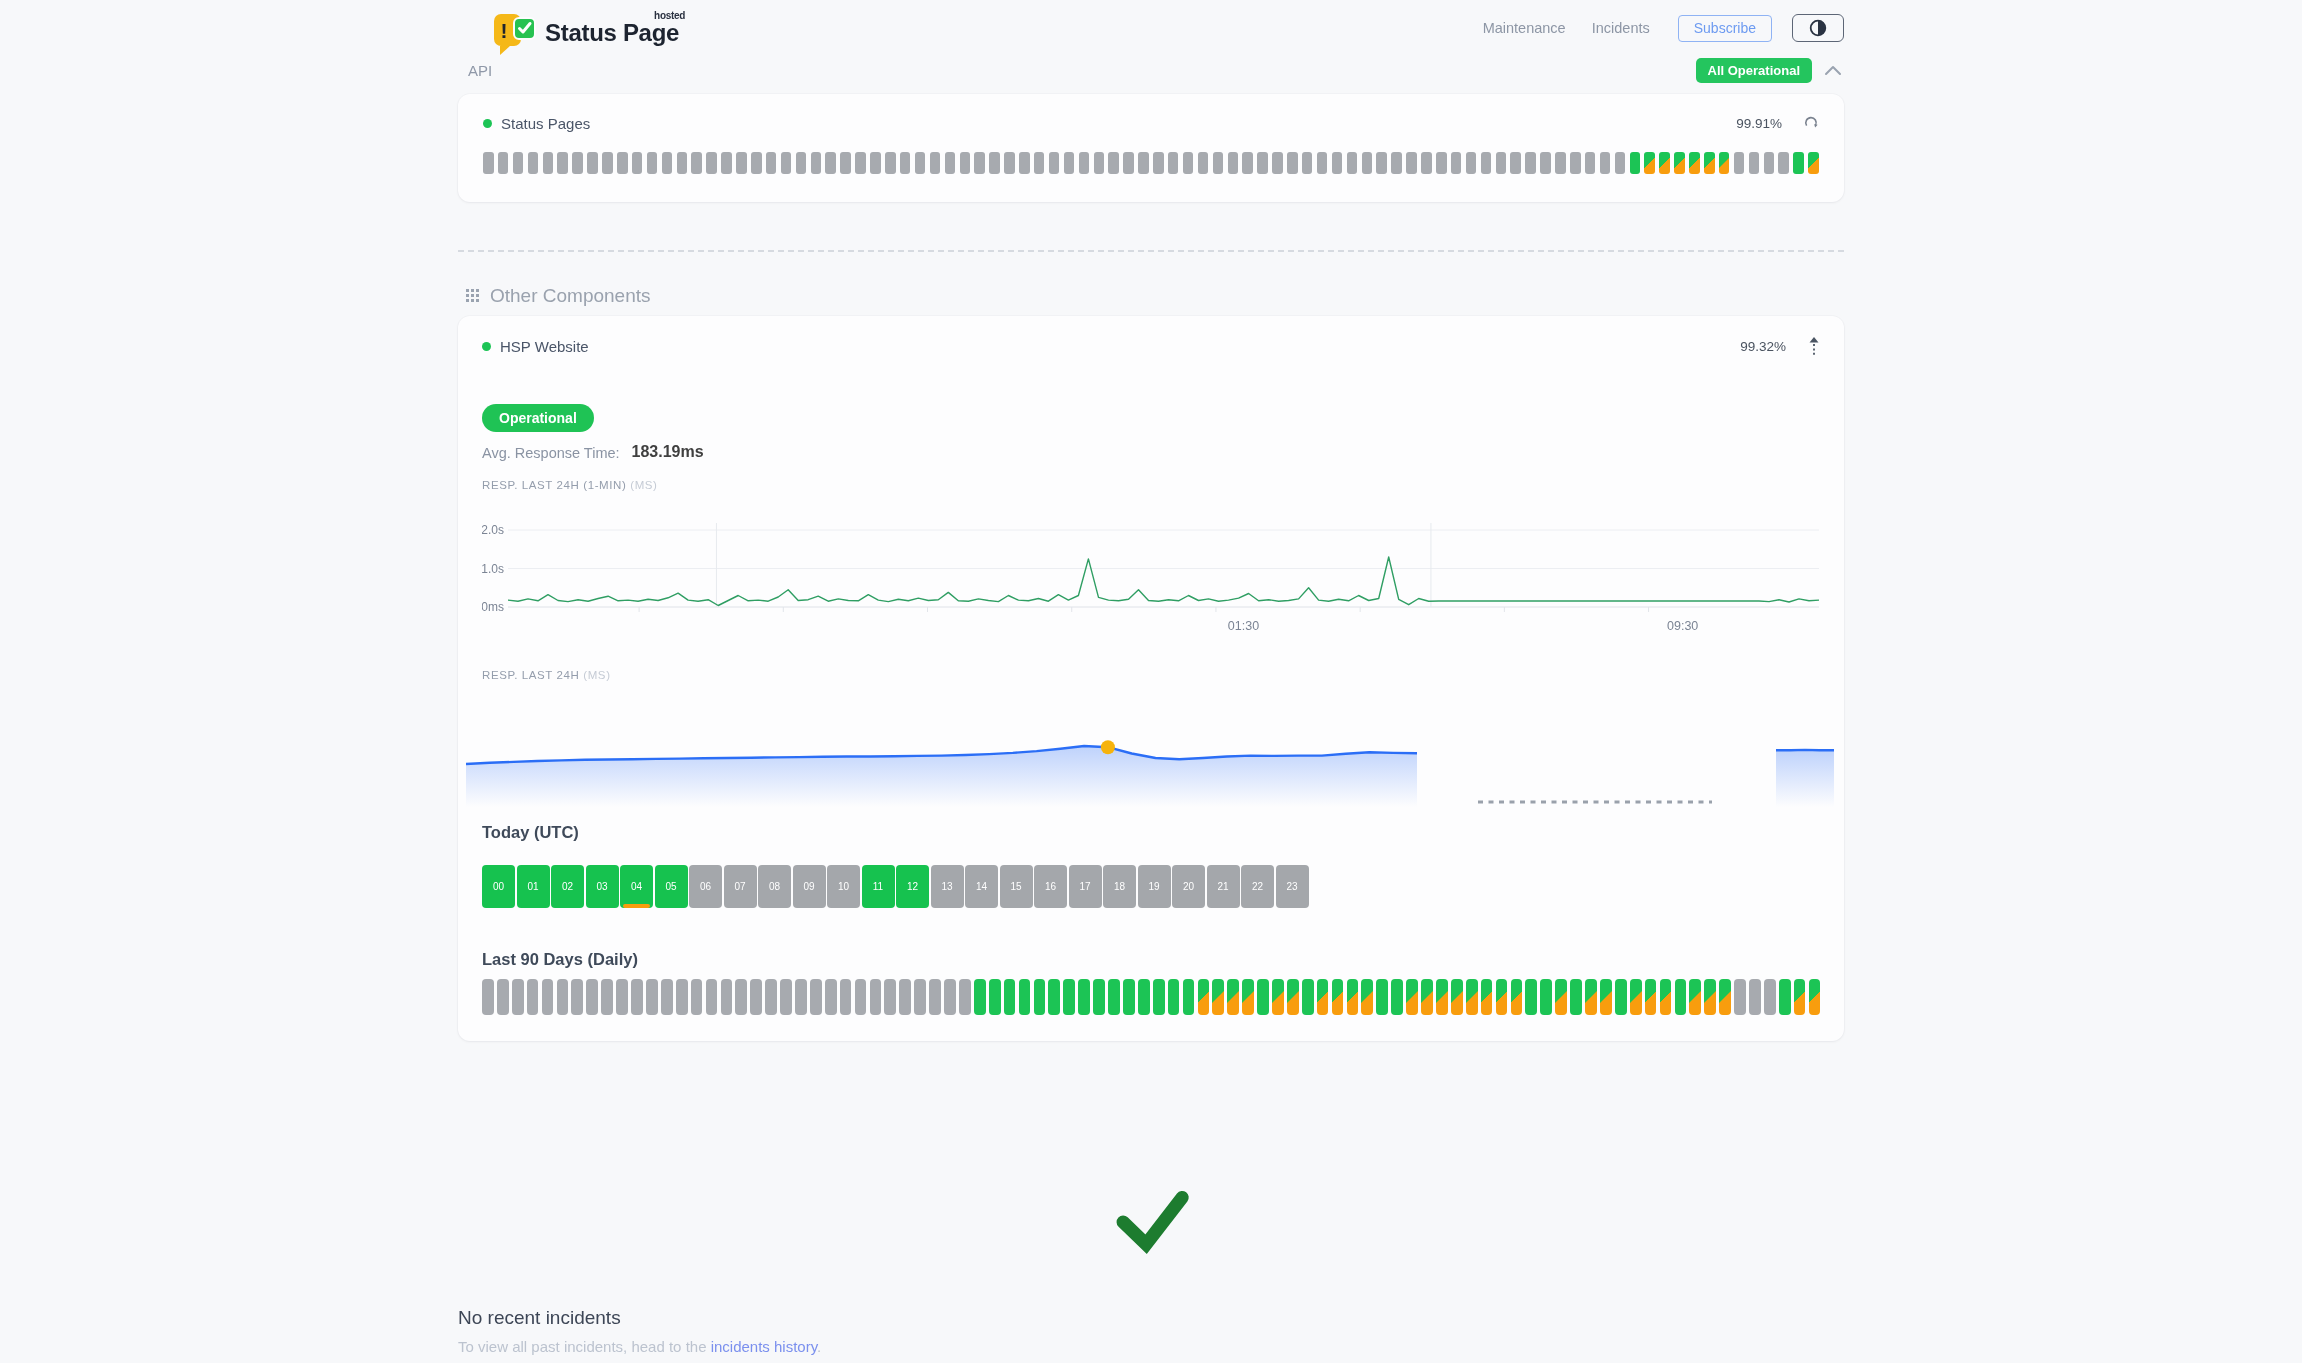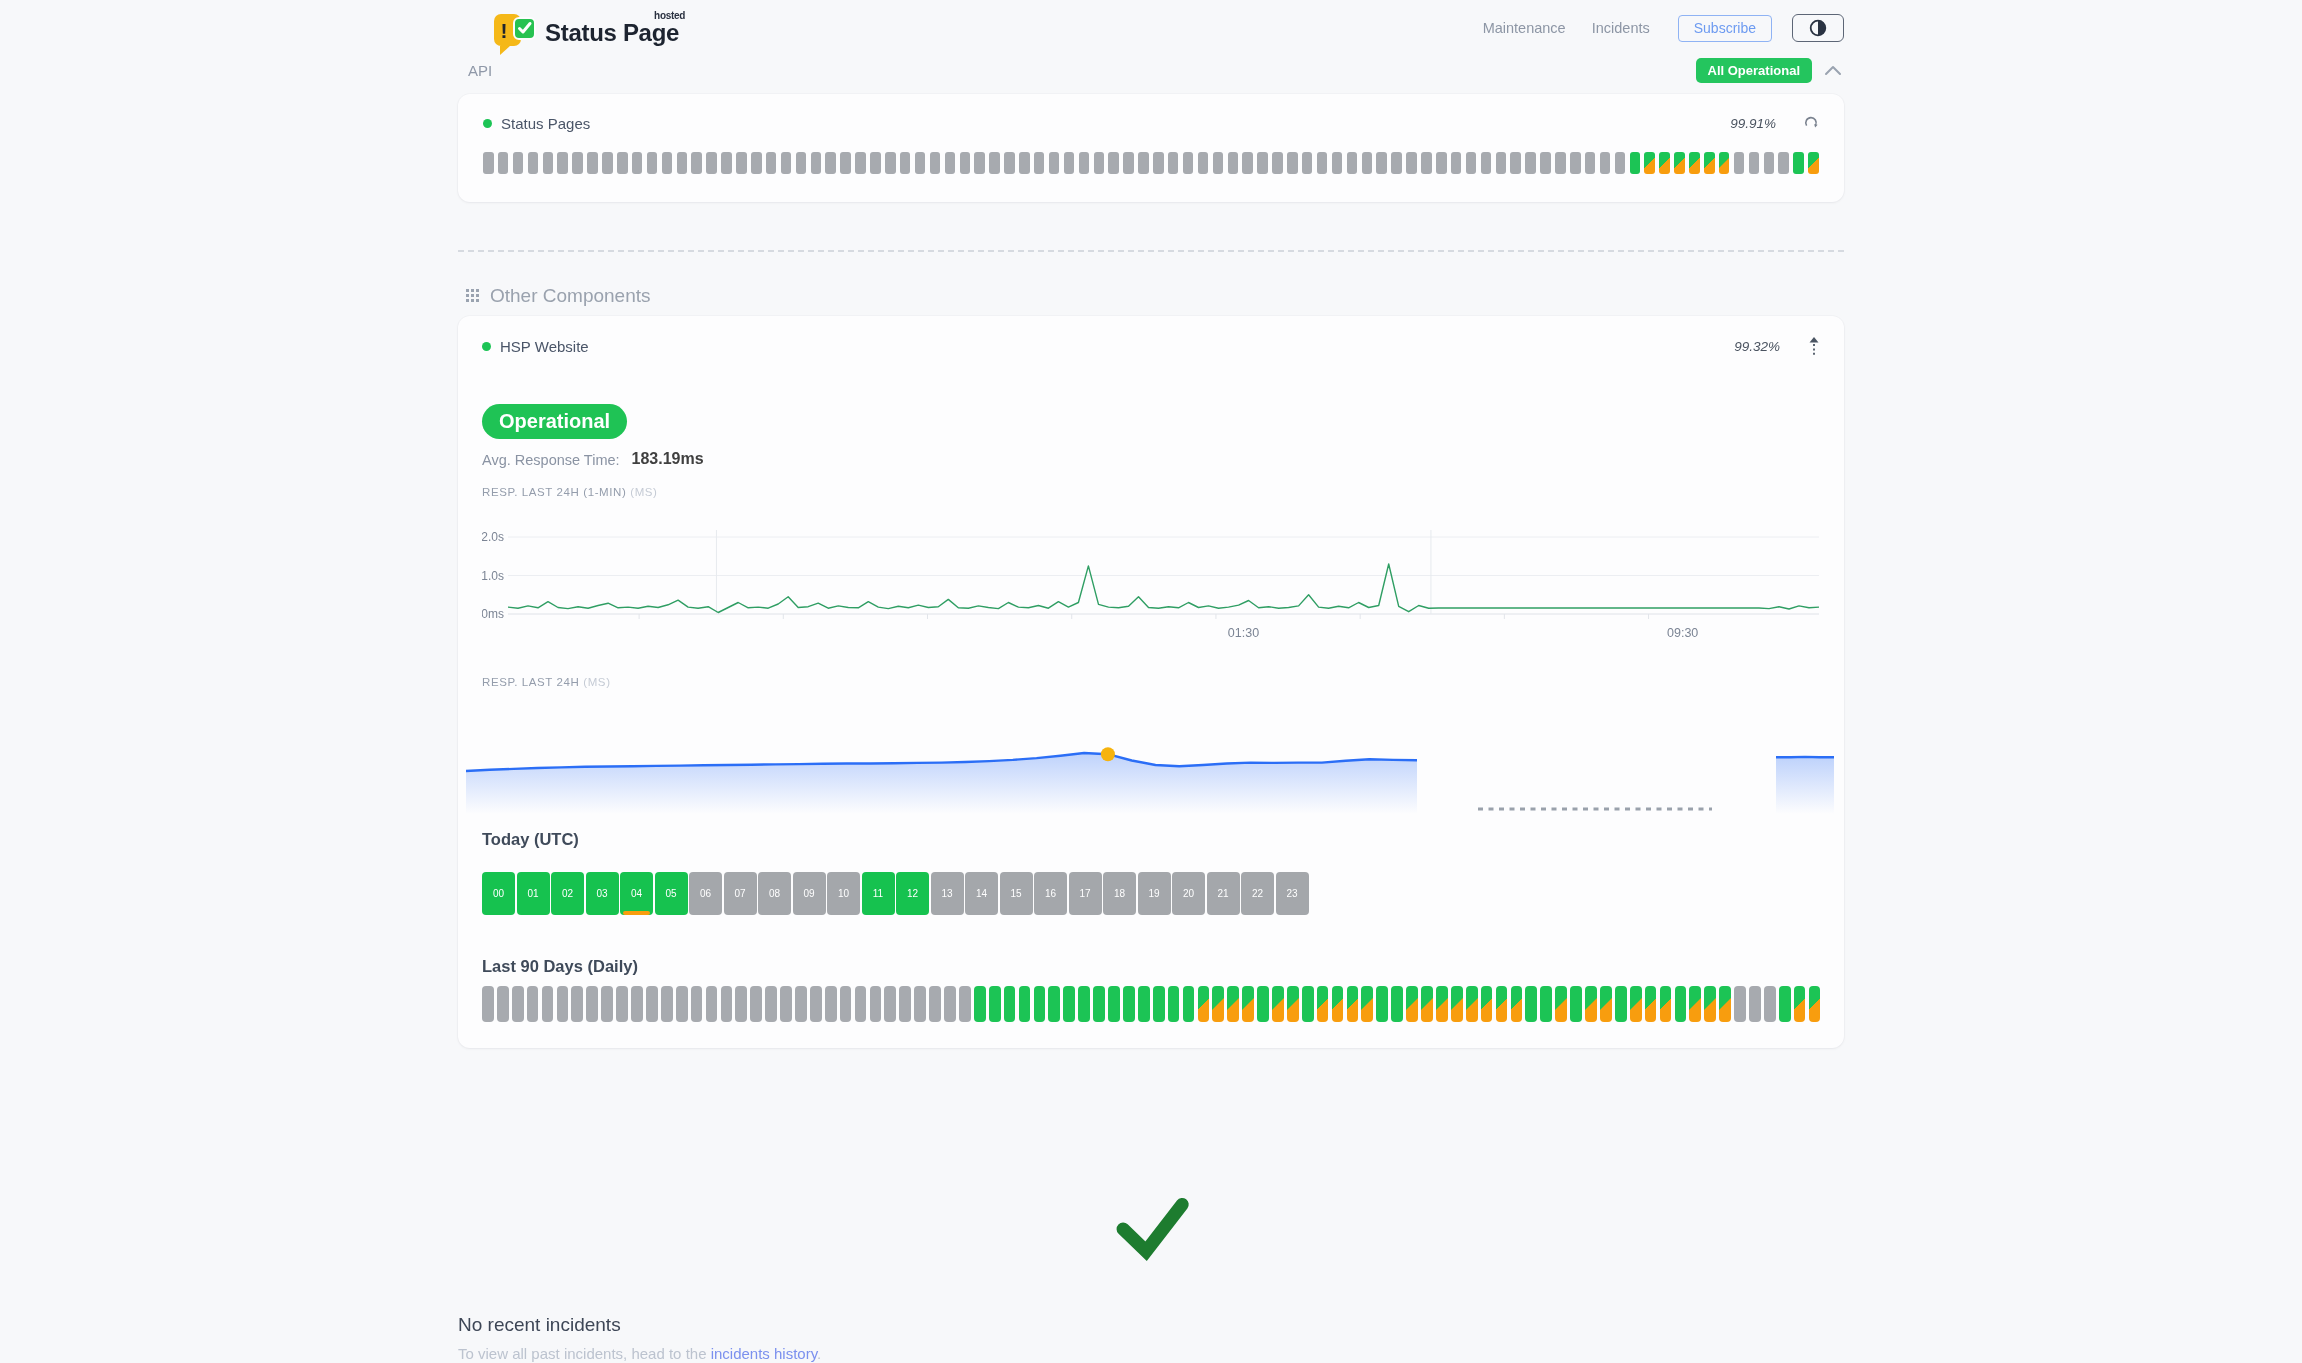--- a/index.html
+++ b/index.html
@@ -34,38 +34,38 @@
 
   
   .card { background: #fdfdfe; border-radius: 12px; box-shadow: 0 1px 3px rgba(16,24,40,.05), 0 0 0 1px rgba(16,24,40,.02); }
   .card-api { margin-top: 12px; height: 108px; padding: 17px 25px; }
   .card-hsp { margin-top: 8px; padding: 18px 24px 26px; }
 
   .comp-row { display: flex; justify-content: space-between; align-items: center; height: 24px; }
   .comp-left { display: flex; align-items: center; gap: 9px; }
   .status-dot { width: 9px; height: 9px; border-radius: 50%; background: #1cc455; }
   .comp-name { font-size: 15px; color: #4a5568; font-weight: 500; }
-  .comp-right { display: flex; align-items: center; gap: 28px; font-style: italic; }
+  .comp-right { display: flex; align-items: center; gap: 22px; }
   .uptime-pct { font-size: 13.5px; color: #4a5360; }
 
   
   .bars { display: flex; width: 100%; }
   .bars-small { margin-top: 17px; height: 22px; gap: 4.4px; }
   .bars-small .bar { border-radius: 3px; }
   .bars-big { margin-top: 10px; height: 36px; gap: 3.2px; }
   .bars-big .bar { border-radius: 4px; }
   .bar { flex: 1; cursor: pointer; }
   .bar.g { background: #a7aaaf; }
   .bar.u { background: #1cc455; }
   .bar.d { background: linear-gradient(135deg, #1cc455 49%, #f89d0e 51%); }
 
   .dashed-divider { margin-top: 48px; border-top: 2px dashed #d6dae0; }
 
   
-  .op-badge { display: inline-block; margin-top: 46px; background: #1fc355; color: #fff; font-size: 20px; font-weight: 700; padding: 6px 17px; border-radius: 999px; }
+  .op-badge { display: inline-block; margin-top: 46px; background: #1fc355; color: #fff; font-size: 14px; font-weight: 700; padding: 6px 17px; border-radius: 999px; }
   .avg-row { margin-top: 11px; height: 18px; display: flex; align-items: flex-end; gap: 12px; }
   .avg-label { font-size: 14.5px; color: #8a93a3; }
   .avg-value { font-size: 16px; font-weight: 700; color: #404040; }
   .caps-label { margin-top: 18px; font-size: 11.5px; letter-spacing: .6px; color: #949dac; }
   .caps-label .unit { color: #c5cbd5; }
   .caps-label.second { margin-top: 30px; }
   .chart1-wrap { margin-top: 26px; }
   .chart2-wrap { margin: 28px -24px 0; }
 
   .block-title { font-size: 16.5px; font-weight: 600; color: #3f4a5a; }

